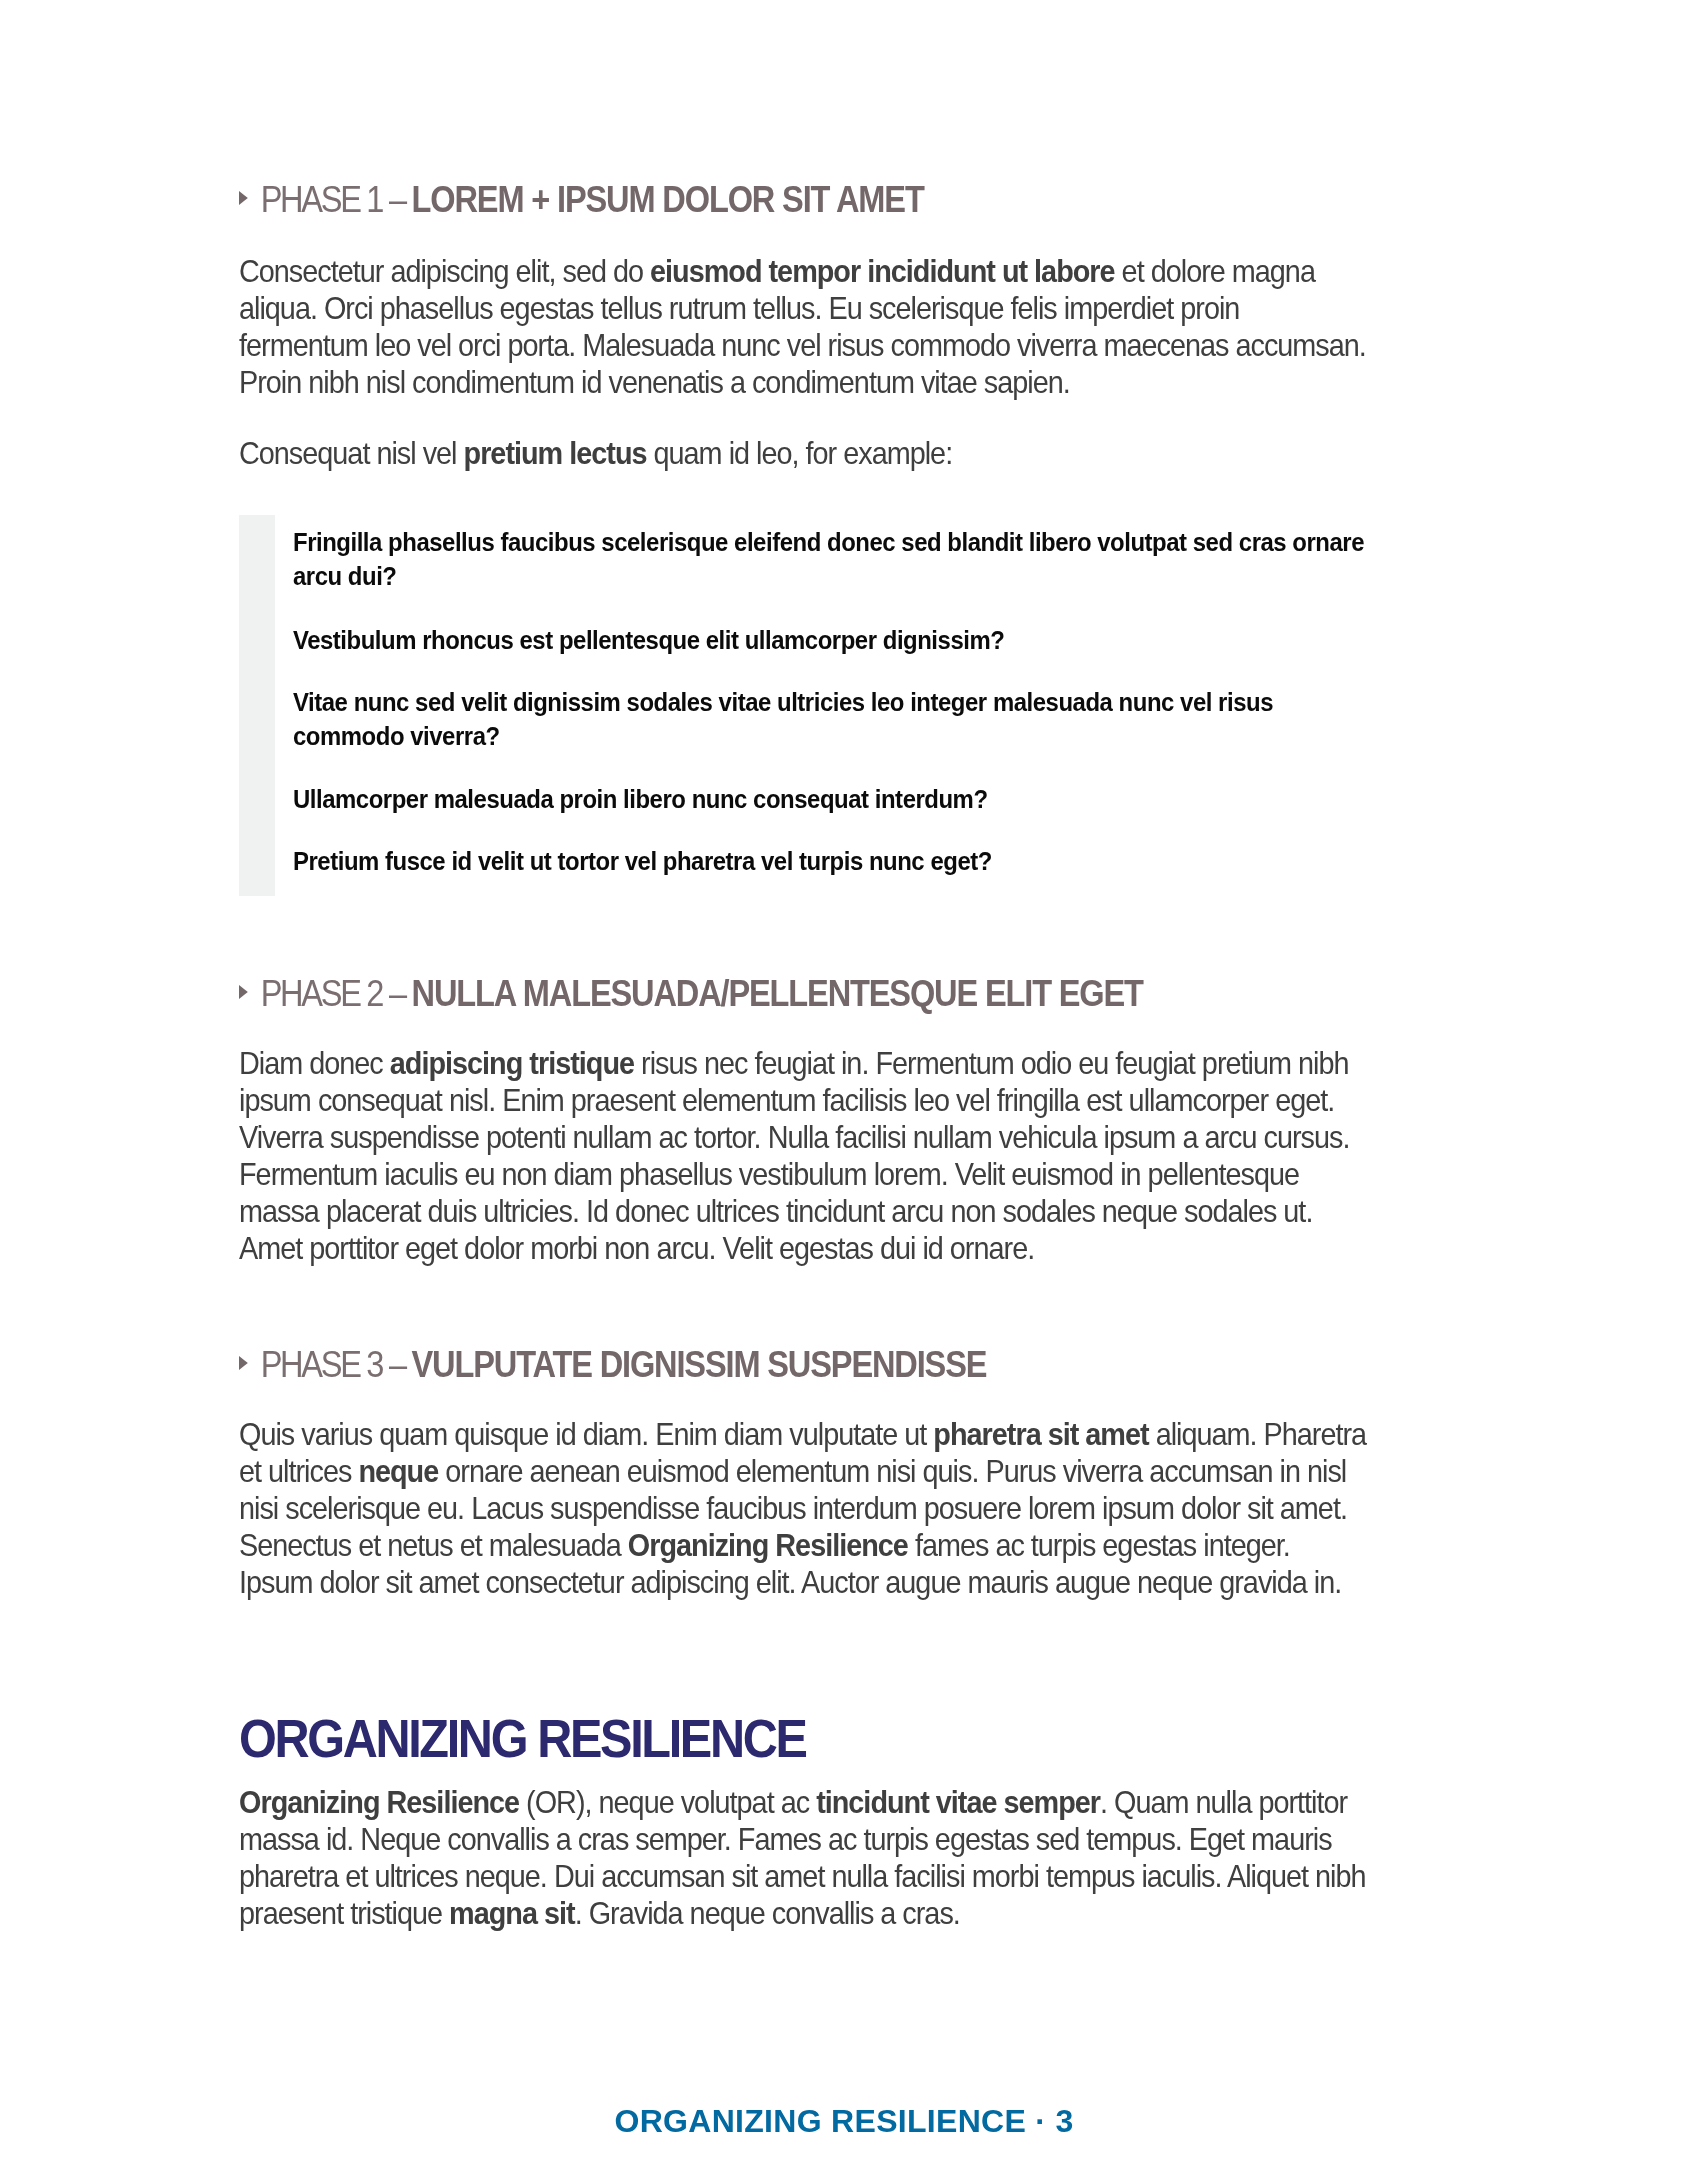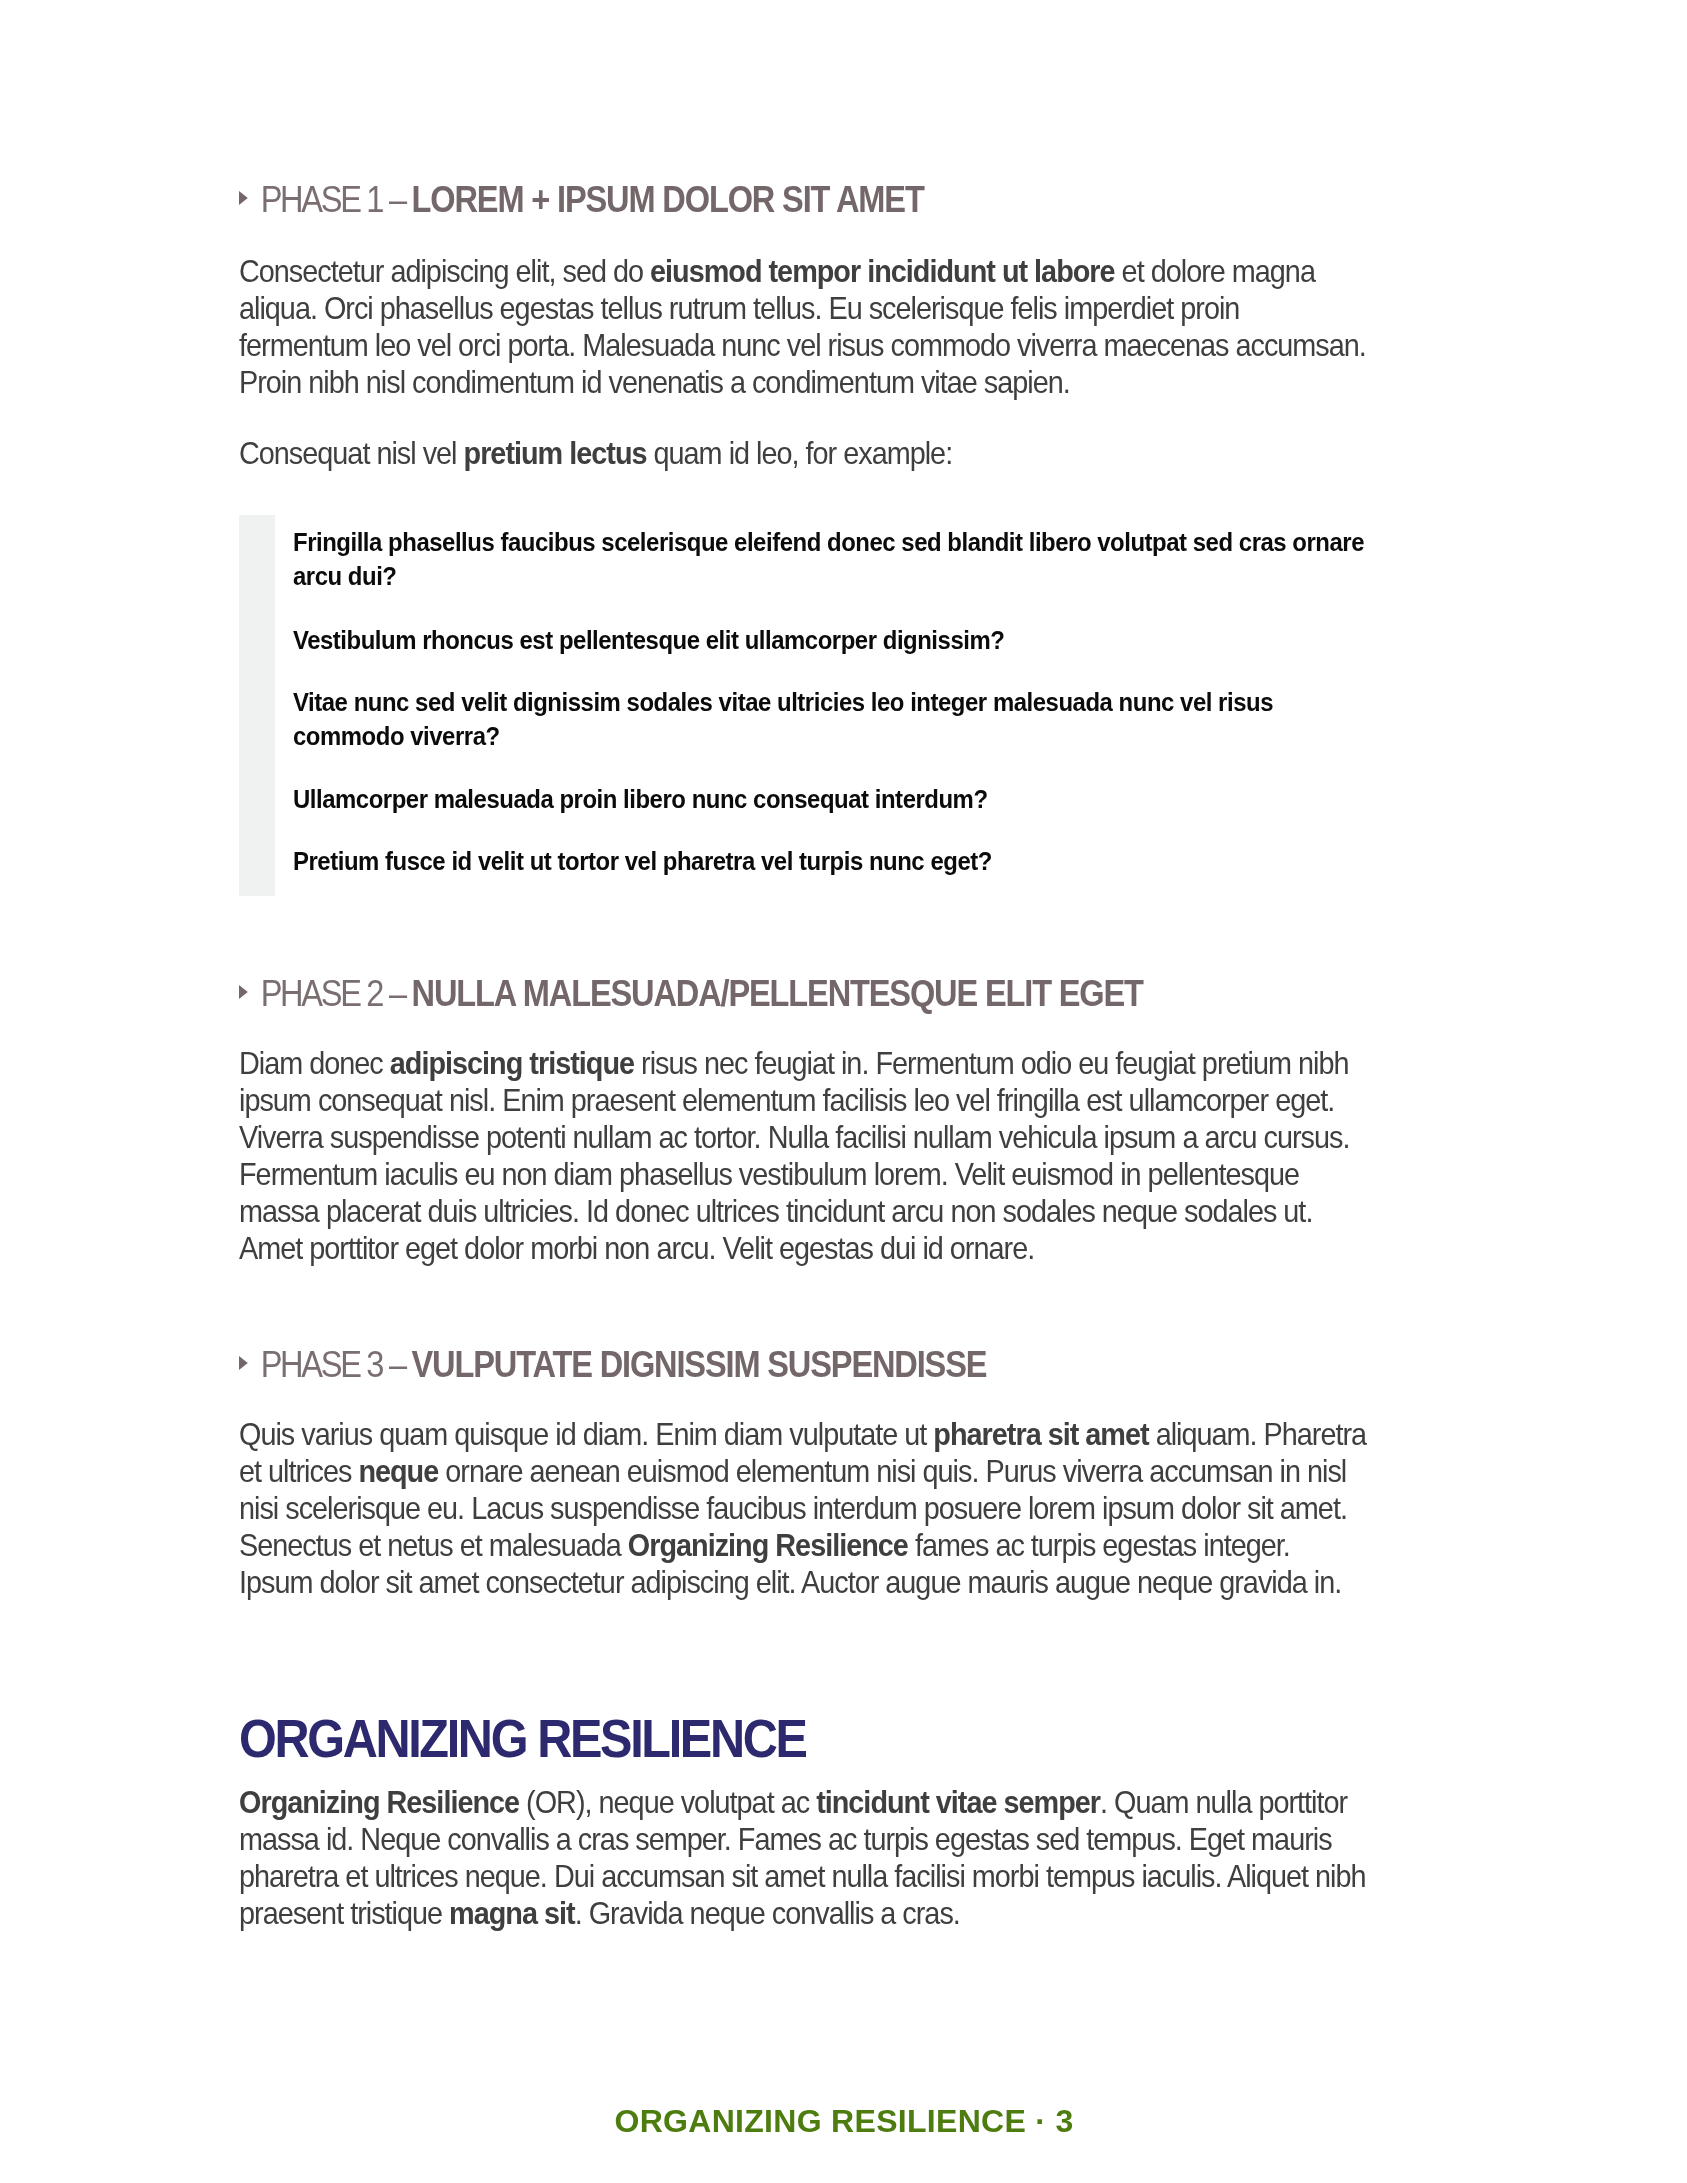--- a/index.html
+++ b/index.html
@@ -34,21 +34,21 @@
   }
   .big-title {
     position: absolute; left: 239px; top: 1706px;
     font-family: "Liberation Sans", sans-serif; font-weight: 700;
     color: #2d296e; font-size: 54px; line-height: 64px; letter-spacing: -2.6px;
     transform: scaleX(0.9); transform-origin: left center; white-space: nowrap;
   }
   .footer {
     position: absolute; left: 0; width: 1688px; top: 2103px; text-align: center;
     font-family: "Liberation Sans", sans-serif; font-weight: 700;
-    color: #4d7c0f; font-size: 32px; line-height: 37px; letter-spacing: 0.3px;
+    color: #0369a1; font-size: 32px; line-height: 37px; letter-spacing: 0.3px;
   }
 </style>
 </head>
 <body>
 
 <div class="page">
 
   <div class="phase-head" style="top:177px;">
     <span class="tri"></span><span class="light">PHASE 1 – </span><span class="heavy">LOREM + IPSUM DOLOR SIT AMET</span>
   </div>

